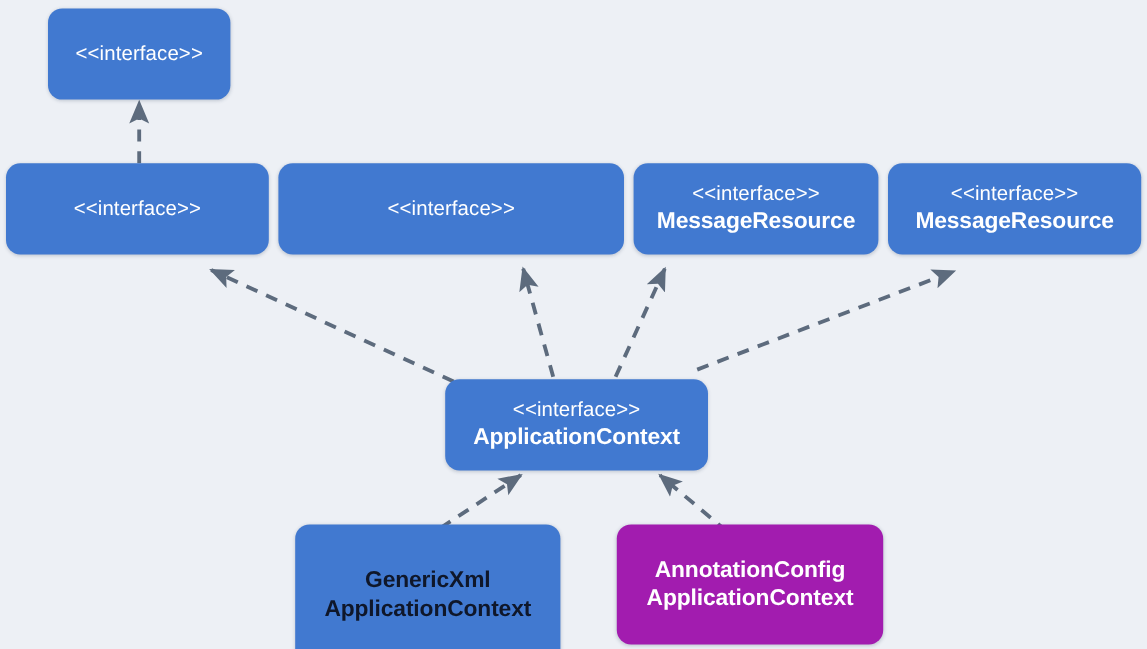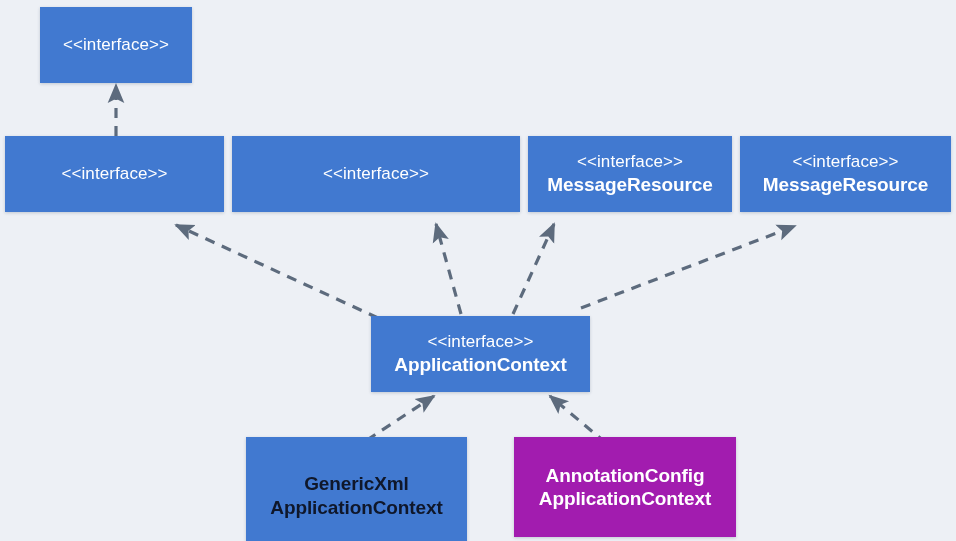--- a/index.html
+++ b/index.html
@@ -23,21 +23,21 @@
     left: 0;
     top: 0;
     width: 956px;
     height: 541px;
     pointer-events: none;
   }
   .node {
     position: absolute;
     box-sizing: border-box;
     background: #4179d0;
-    border-radius: 0;
+    border-radius: 12px;
     box-shadow: 0 1px 3px rgba(40, 60, 90, 0.22);
     color: #ffffff;
     display: flex;
     flex-direction: column;
     align-items: center;
     justify-content: center;
     text-align: center;
     line-height: 1.22;
     z-index: 2;
   }

